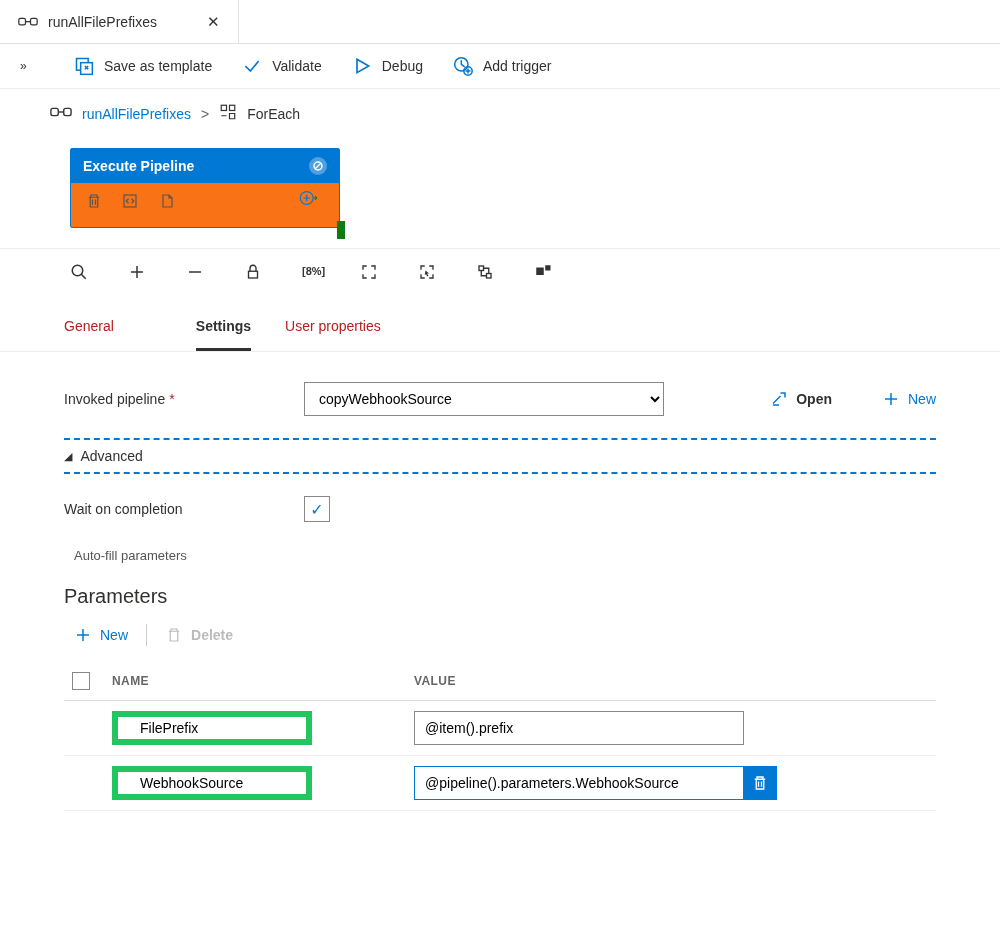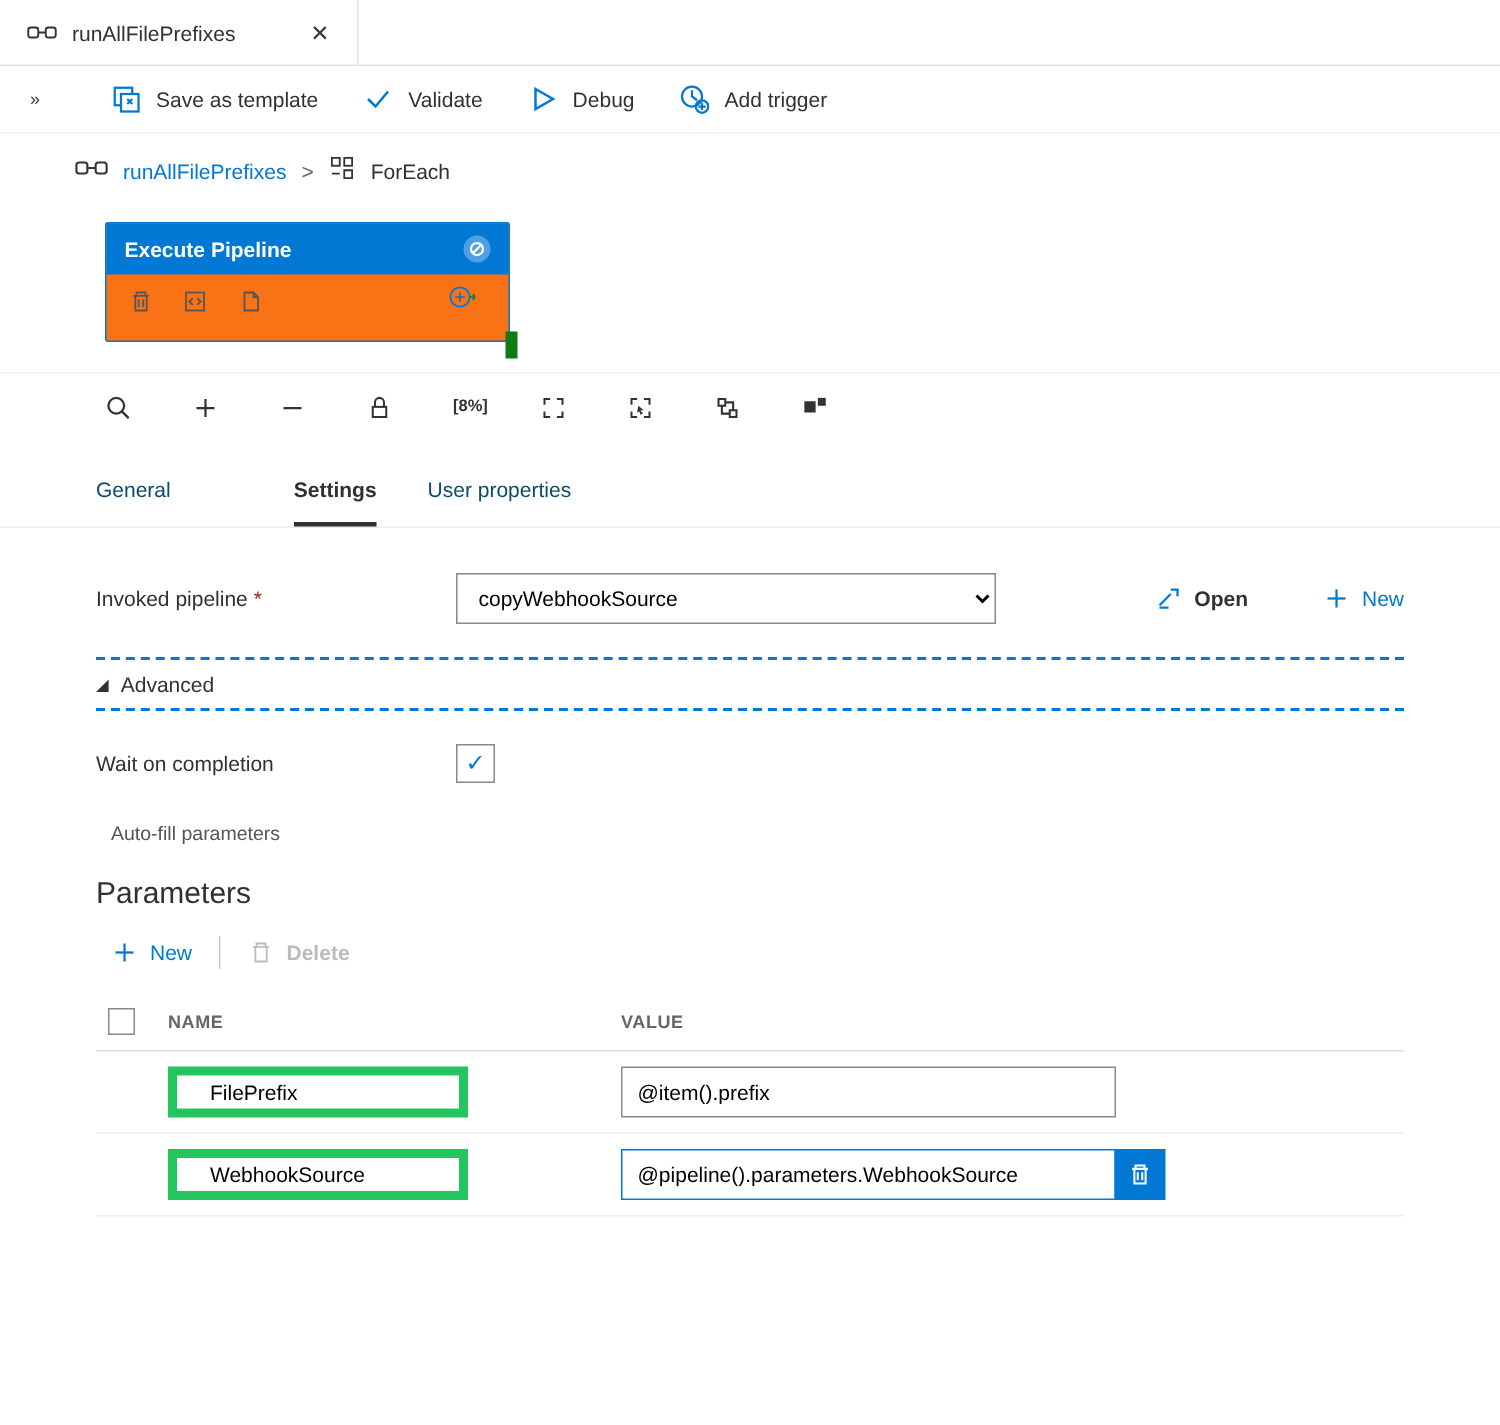--- a/index.html
+++ b/index.html
@@ -33,21 +33,21 @@
 .card-foot svg { width: 18px; height: 18px; }
 .card-foot .arrow { margin-left: auto; width: 26px; height: 26px; }
 .card .handle { position: absolute; right: -6px; top: 72px; width: 8px; height: 18px; background: #107c10; }
 
 
 .zoombar { display: flex; align-items: center; gap: 40px; padding: 14px 70px; border-top: 1px solid #eee; }
 .zoombar svg, .zoombar .zi { width: 18px; height: 18px; color: #333; }
 
 
 .dtabs { display: flex; gap: 34px; padding: 12px 64px 0; border-bottom: 1px solid #eee; }
-.dtab { padding: 8px 0 14px; color: #0c4a6e; cursor: pointer; }
+.dtab { padding: 8px 0 14px; color: #b91c1c; cursor: pointer; }
 .dtab.active { color: #323130; font-weight: 600; border-bottom: 3px solid #323130; margin-left: 48px; }
 
 
 .form { padding: 30px 64px; }
 .row { display: flex; align-items: center; gap: 20px; margin-bottom: 22px; }
 .lbl { width: 220px; }
 .req { color: #a4262c; margin-left: 4px; }
 select, input[type=text].ifield { height: 34px; border: 1px solid #888; padding: 0 10px; font-size: 14px; }
 select { width: 360px; background: #fff; }
 .link-btn { display: flex; align-items: center; gap: 8px; color: #323130; font-weight: 600; cursor: pointer; }

